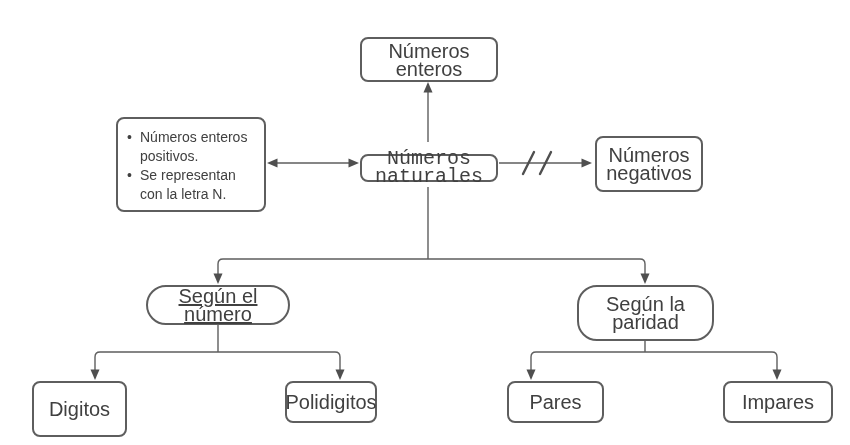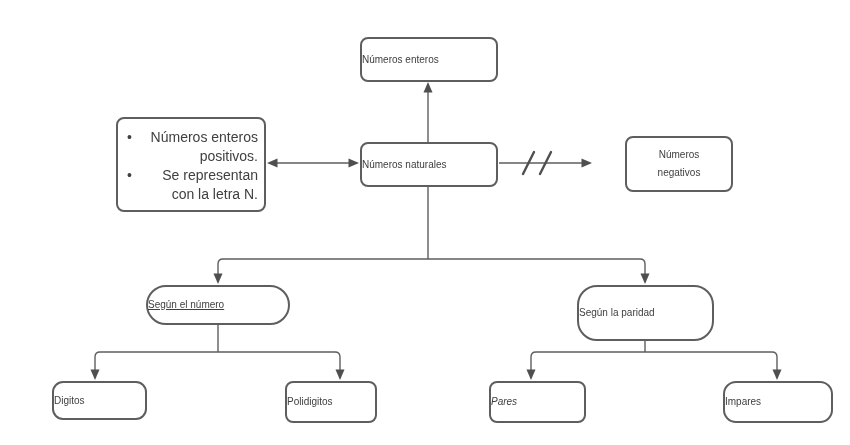--- a/index.html
+++ b/index.html
@@ -29,56 +29,57 @@
   .edge { stroke: var(--stroke); stroke-width: 1.4; fill: none; }
   .arrowhead { fill: var(--arrow); stroke: none; }
   .slash { stroke: var(--arrow); stroke-width: 2.4; fill: none; stroke-linecap: round; }
 
   .node {
     position: absolute;
     border: 2px solid var(--stroke);
     border-radius: 8px;
     background: var(--canvas);
     color: var(--text);
-    font-size: 10px;
+    font-size: 20px;
     line-height: 18px;
     display: flex;
     align-items: center;
+    justify-content: center;
     text-align: center;
   }
   .node.stadium { border-radius: 20px; }
 
   .node.note {
     align-items: flex-start;
     justify-content: flex-start;
     text-align: left;
     padding: 9px 6px 9px 9px;
     font-size: 14px;
     line-height: 19px;
   }
   .note ul { list-style: none; }
   .note li { display: flex; }
   .note .bullet {
     width: 13px;
     flex: 0 0 13px;
     text-align: left;
   }
-  .note .note-text { flex: 1; text-align: right; }
+  .note .note-text { flex: 1; }
 
   
   .n-enteros      { left: 360px; top: 37px;  width: 138px; height: 45px; }
-  .n-naturales    { left: 360px; top: 142px; width: 138px; height: 45px; }
+  .n-naturales    { left: 360px; top: 154px; width: 138px; height: 28px; font-family: Liberation Mono, monospace; }
   .n-note         { left: 116px; top: 117px; width: 150px; height: 95px; }
-  .n-negativos    { left: 625px; top: 136px; width: 108px; height: 56px; padding: 0 13px; }
+  .n-negativos    { left: 595px; top: 136px; width: 108px; height: 56px; padding: 0 13px; }
   .n-segun-numero { left: 146px; top: 285px; width: 144px; height: 40px; text-decoration: underline; }
   .n-segun-paridad{ left: 577px; top: 285px; width: 137px; height: 56px; }
-  .n-digitos      { left: 52px;  top: 381px; width: 95px;  height: 39px; border-radius: 11px; }
+  .n-digitos      { left: 32px;  top: 381px; width: 95px;  height: 56px; }
   .n-polidigitos  { left: 285px; top: 381px; width: 92px; height: 42px; }
-  .n-pares        { left: 489px; top: 381px; width: 97px;  height: 42px; font-style: italic; }
-  .n-impares      { left: 723px; top: 381px; width: 110px; height: 42px; border-radius: 13px; }
+  .n-pares        { left: 507px; top: 381px; width: 97px;  height: 42px; }
+  .n-impares      { left: 723px; top: 381px; width: 110px; height: 42px; }
 </style>
 </head>
 <body>
 
 <div class="canvas">
 
   <svg class="edge-layer" viewBox="0 0 850 445" xmlns="http://www.w3.org/2000/svg">
 
     <g>
       <line class="edge" x1="428" y1="142" x2="428" y2="91"></line>

